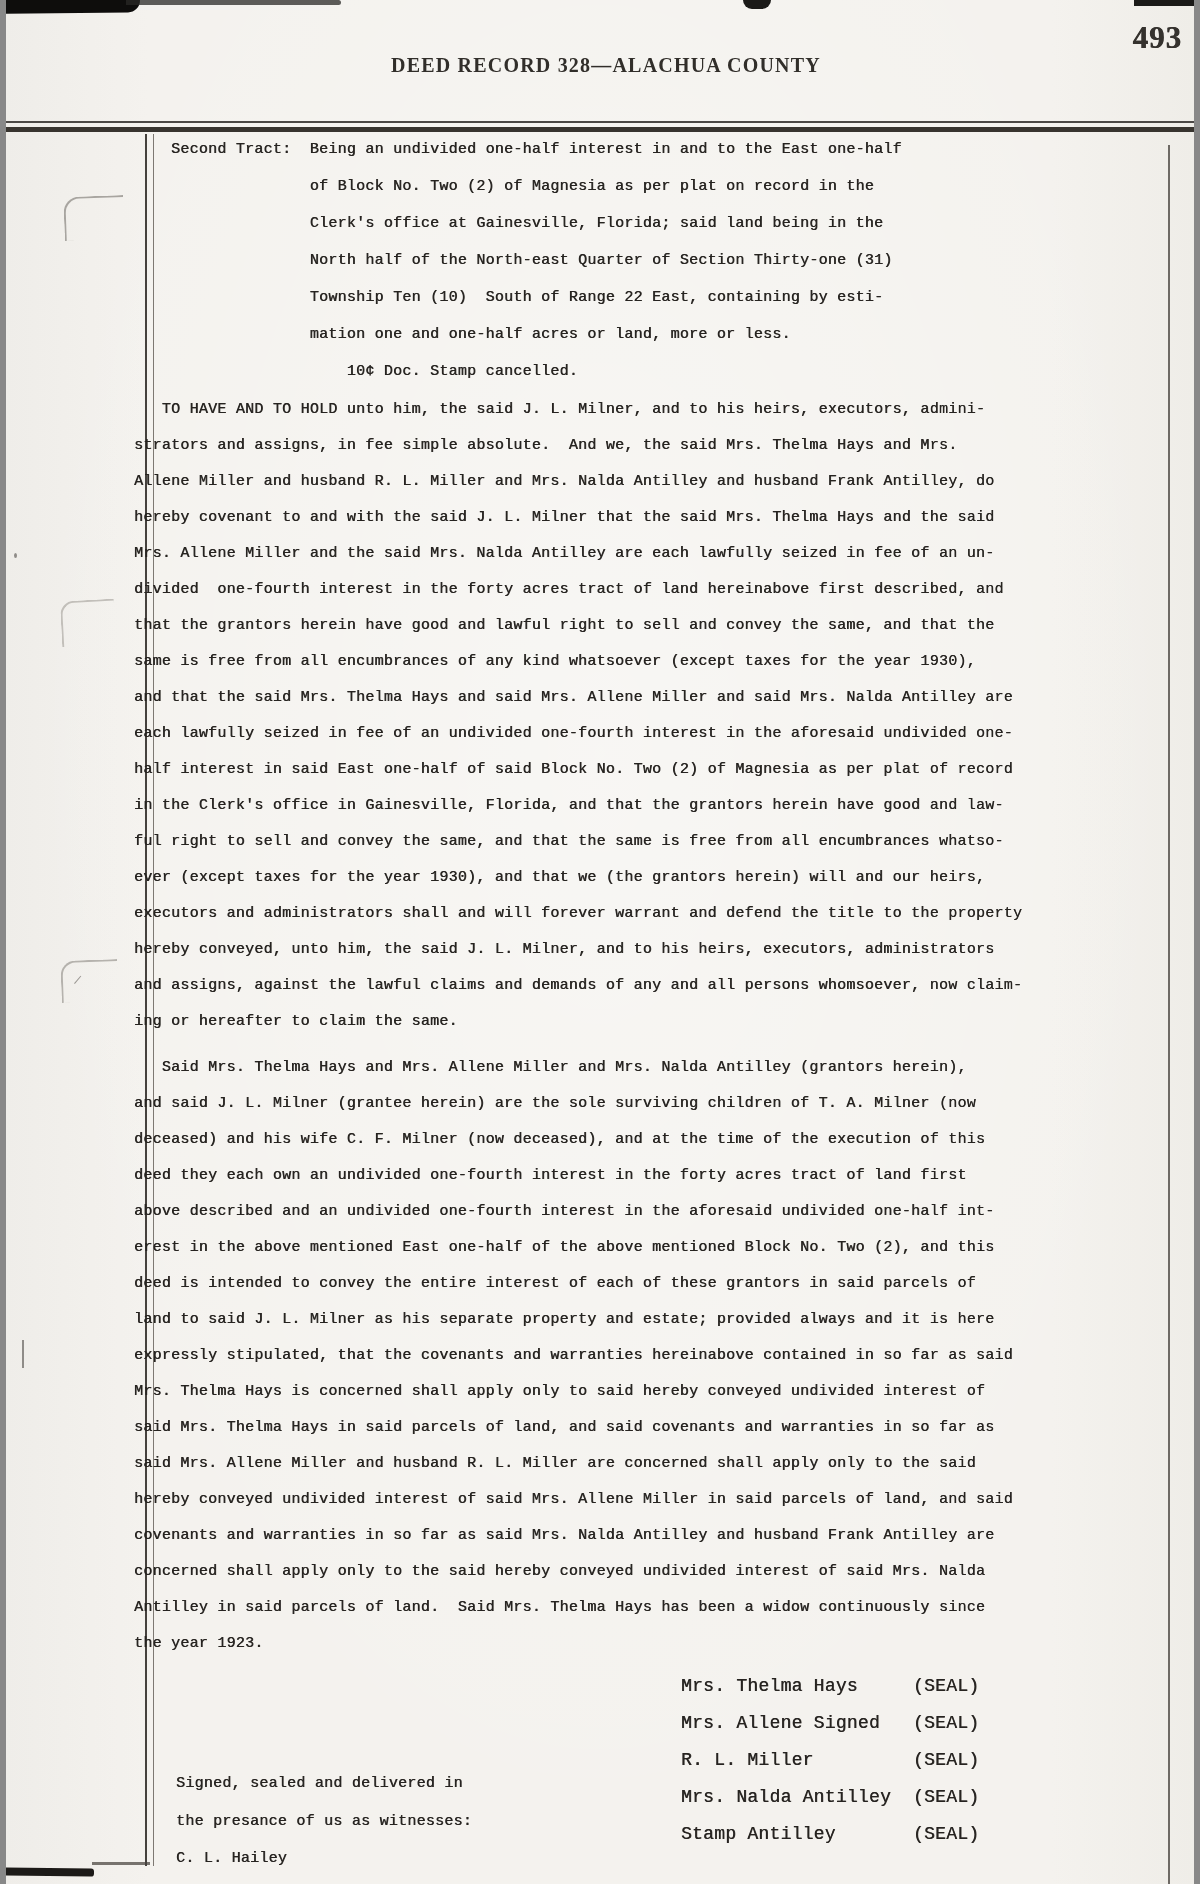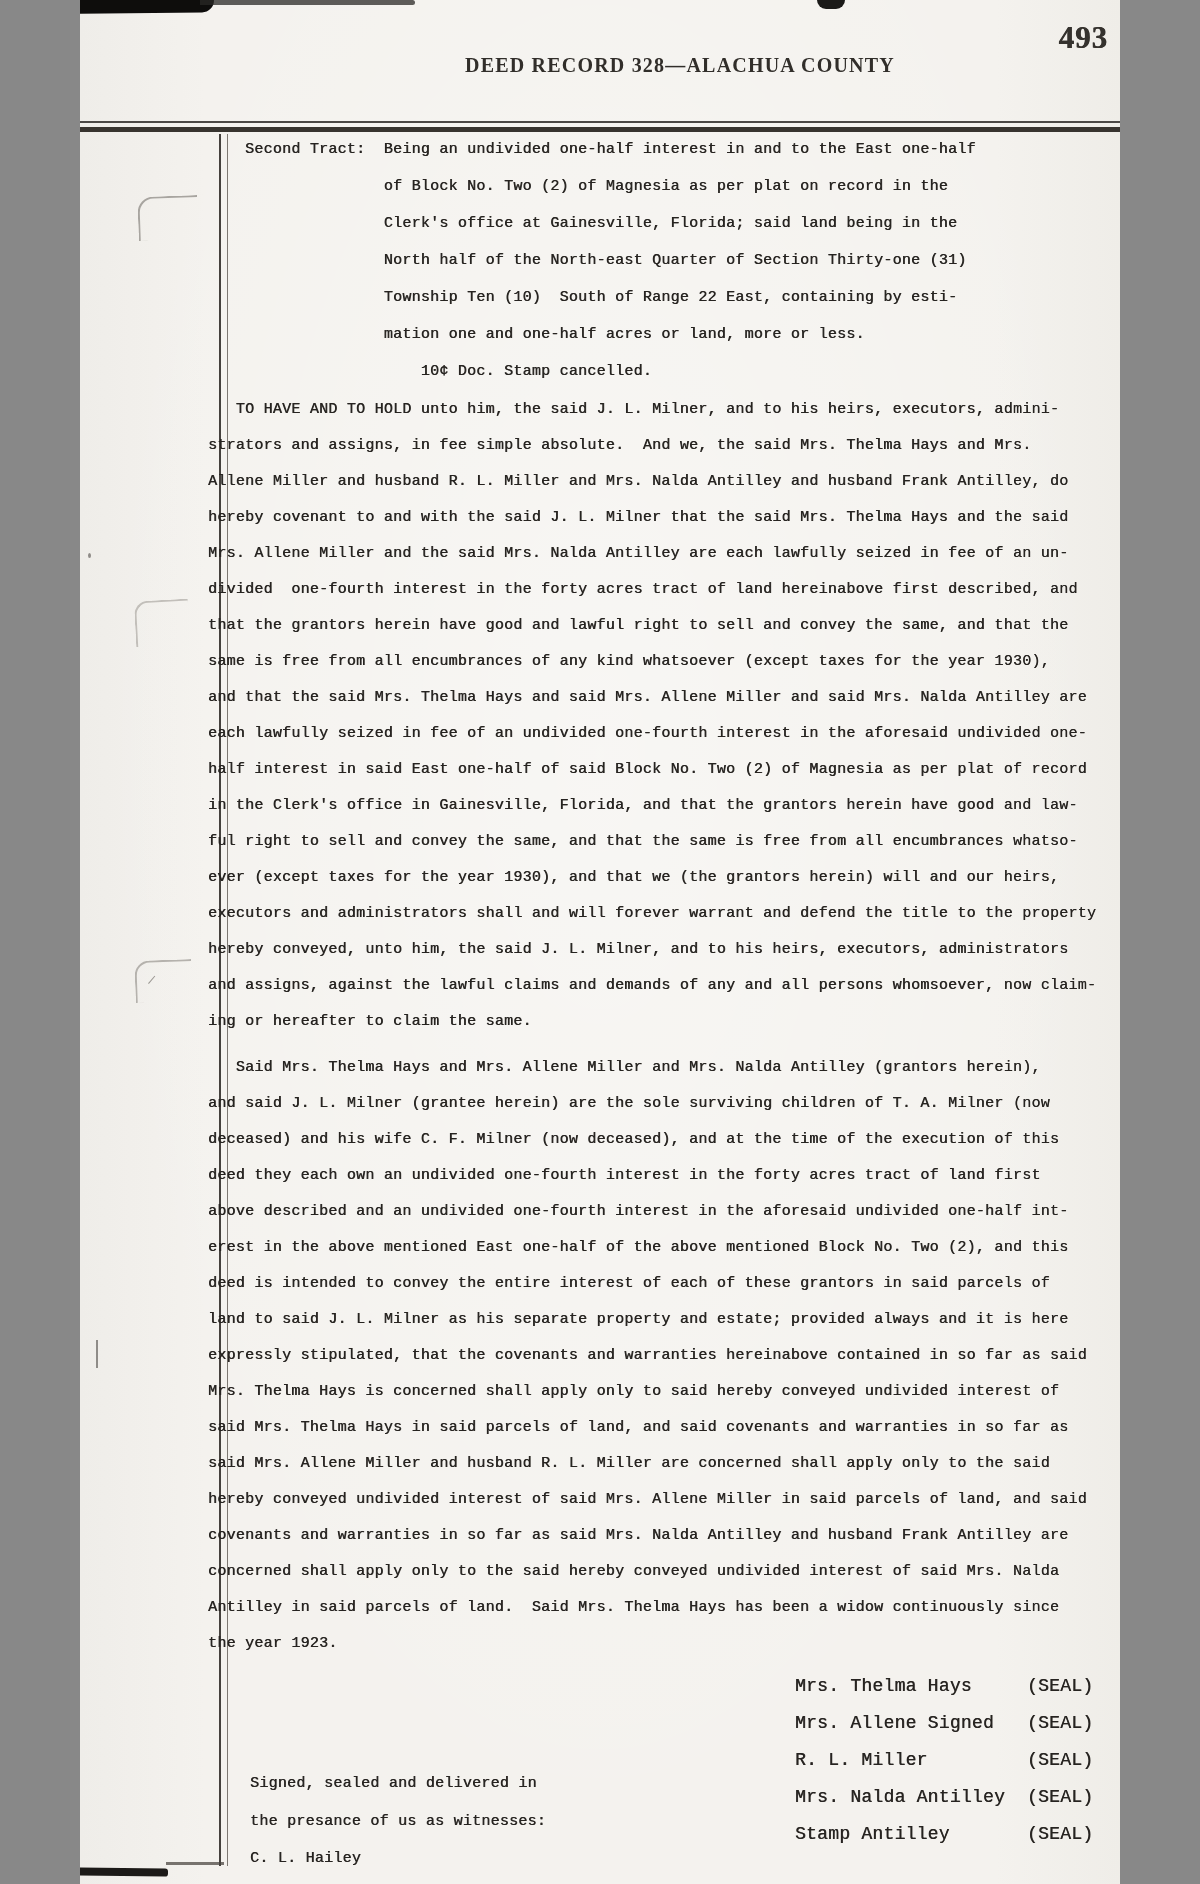--- a/index.html
+++ b/index.html
@@ -1,18 +1,18 @@
 <!DOCTYPE html>
 <html><head>
 <meta charset="utf-8">
 <style>
   html,body{margin:0;padding:0;background:#888;}
   .page{
     position:relative;
-    width:1040px;height:1884px;
+    width:1188px;height:1884px;
     margin:0 auto;
     background:
       radial-gradient(ellipse at 50% 40%, rgba(255,255,255,.35), rgba(0,0,0,0) 70%),
       linear-gradient(90deg, #efede9 0%, #f4f2ee 12%, #f4f2ee 88%, #efede8 100%),
       #f3f1ed;
     overflow:hidden;
     font-family:"Liberation Mono","DejaVu Sans Mono",monospace;
     color:#262320;
   }
   
@@ -64,21 +64,21 @@
   .block-a{top:131px;line-height:37px;}
   .block-b{top:392px;}
   .block-c{top:1050px;}
   .block-d{top:1655px;line-height:37px;}
   .closing{top:1765px;line-height:37.5px;margin-left:42px;}
   .signatures{
     position:absolute;left:675px;top:1676px;
     font-size:18px;letter-spacing:.25px;
     text-shadow:.45px 0 0 rgba(38,35,32,.85);
   }
-  .sig-row{display:flex;height:37px;align-items:flex-start;margin-left:40px;}
+  .sig-row{display:flex;height:37px;align-items:flex-start;}
   .sig-name{display:inline-block;width:232px;white-space:pre;}
   .sig-seal{display:inline-block;white-space:pre;}
 </style>
 </head>
 <body>
 
 <div class="page">
 
   <div class="smudge tl"></div>
   <div class="smudge tl2"></div>

